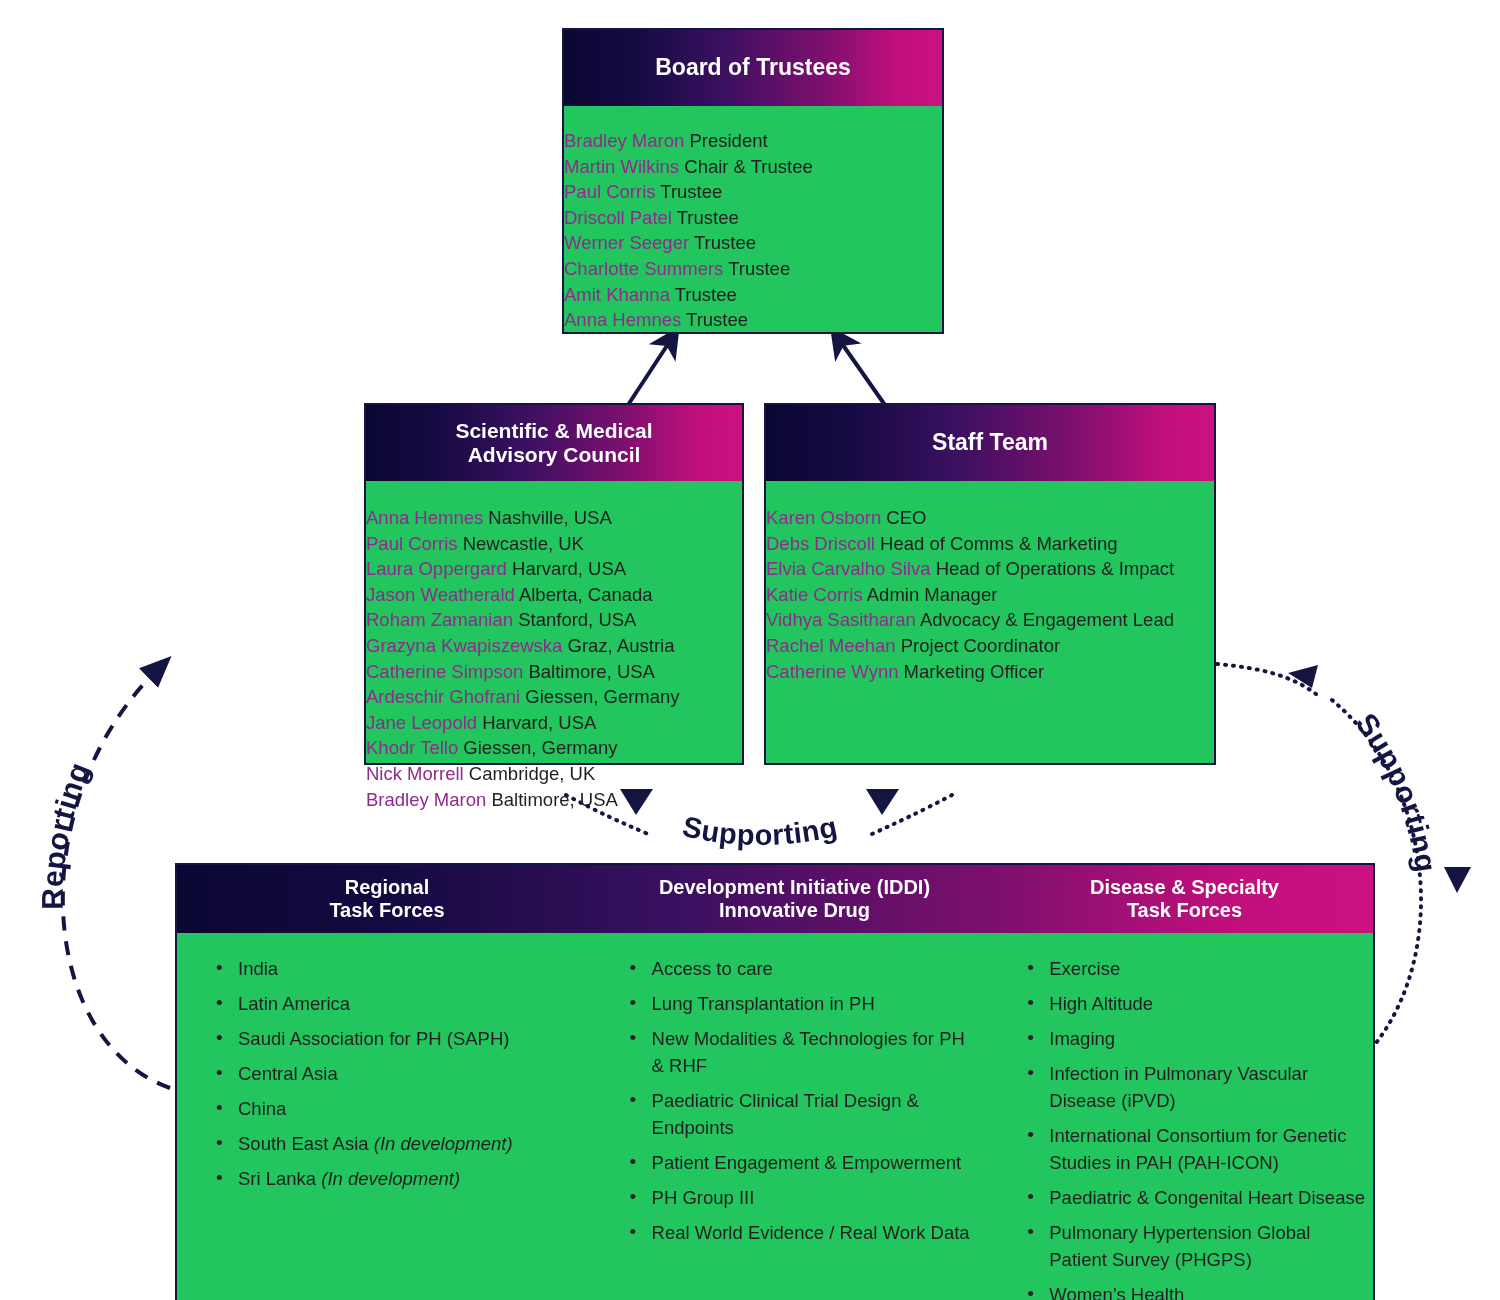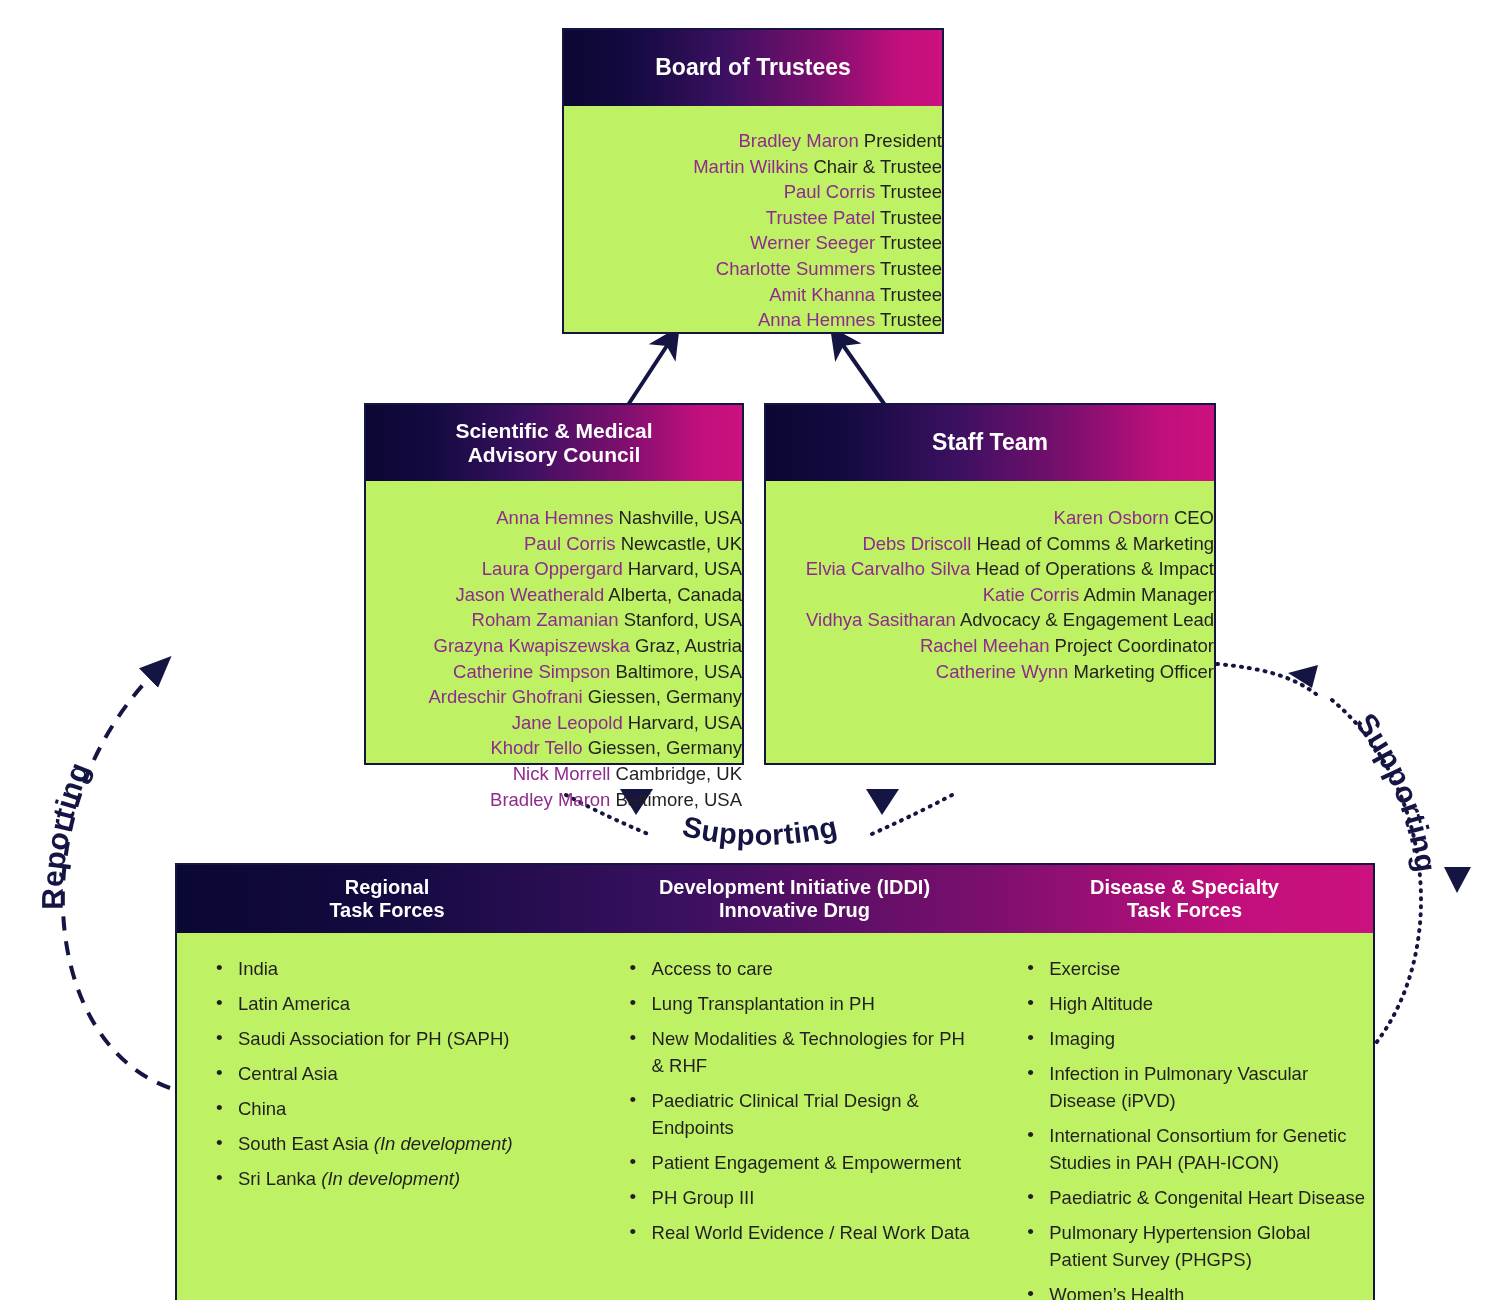--- a/index.html
+++ b/index.html
@@ -8,42 +8,41 @@
     font-family:"Liberation Sans","DejaVu Sans",sans-serif;
     position:relative;overflow:hidden;
     -webkit-font-smoothing:antialiased;
   }
   #stage{position:absolute;inset:0;width:1500px;height:1300px;}
 
   
   .box{
     position:absolute;
     border:2px solid #151544;
-    background:#bef264;
+    background:#22c55e;
     box-sizing:border-box;
     z-index:3;
   }
   .box-head{
     color:#ffffff;
     text-align:center;
     font-weight:700;
     line-height:1.12;
     display:flex;
     align-items:center;
     justify-content:center;
     box-sizing:border-box;
   }
   .grad{
     background:linear-gradient(90deg,#0b0733 0%,#140a41 18%,#3a1060 42%,#7c0f6e 68%,#c00f7c 88%,#cc1180 100%);
   }
   .box-body{
-    text-align:right;
+    text-align:left;
     color:#231f20;
     box-sizing:border-box;
-    margin-left:24px;
   }
   .person{
     line-height:1.385;
     white-space:nowrap;
   }
   .nm{color:#8f2b8c;}
   .rl{color:#231f20;}
 
   
   #board{left:562px;top:28px;width:382px;height:306px;}
@@ -138,21 +137,21 @@
       <textPath href="#arc-sup-mid" startOffset="50%" text-anchor="middle" id="tp-sup-mid">Supporting</textPath>
     </text>
   </svg>
 
   <div class="box" id="board">
     <div class="box-head grad">Board of Trustees</div>
     <div class="box-body" id="board-list">
         <div class="person"><span class="nm">Bradley Maron</span><span class="rl"> President</span></div>
         <div class="person"><span class="nm">Martin Wilkins</span><span class="rl"> Chair &amp; Trustee</span></div>
         <div class="person"><span class="nm">Paul Corris</span><span class="rl"> Trustee</span></div>
-        <div class="person"><span class="nm">Trustee Patel</span><span class="rl"> Trustee</span></div>
+        <div class="person"><span class="nm">Driscoll Patel</span><span class="rl"> Trustee</span></div>
         <div class="person"><span class="nm">Werner Seeger</span><span class="rl"> Trustee</span></div>
         <div class="person"><span class="nm">Charlotte Summers</span><span class="rl"> Trustee</span></div>
         <div class="person"><span class="nm">Amit Khanna</span><span class="rl"> Trustee</span></div>
         <div class="person"><span class="nm">Anna Hemnes</span><span class="rl"> Trustee</span></div>
       </div>
   </div>
 
   <div class="box" id="smac">
     <div class="box-head grad">
       <div>

